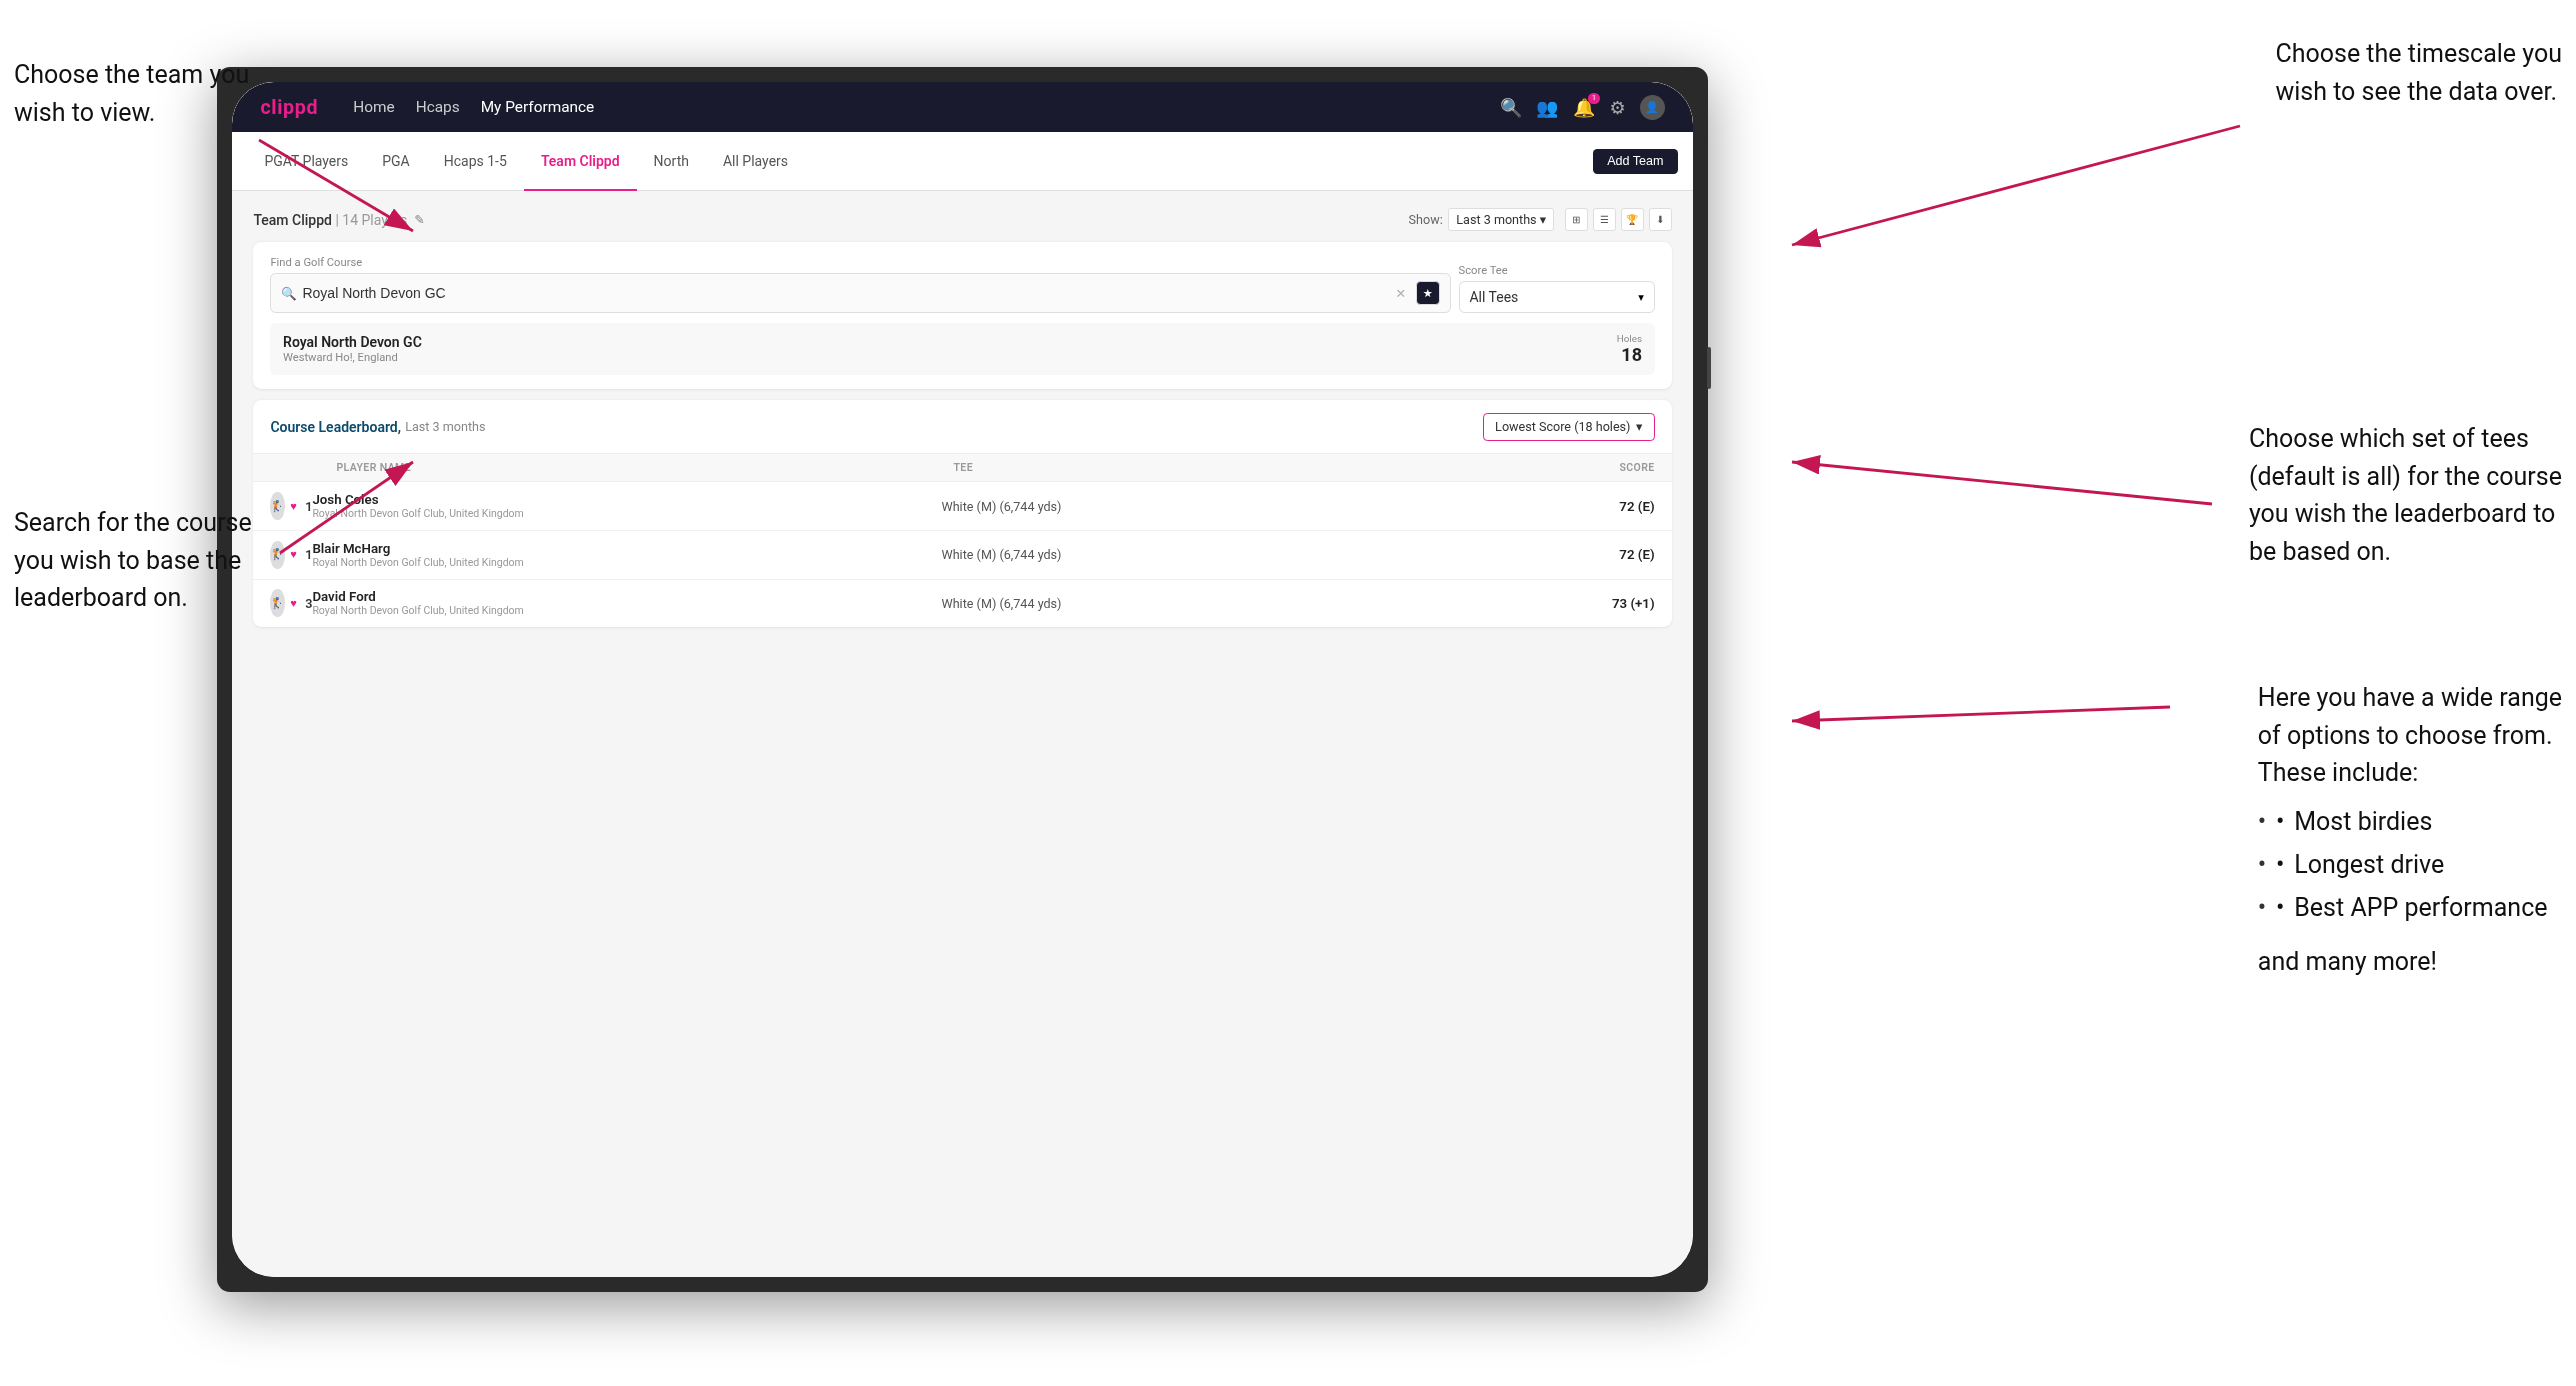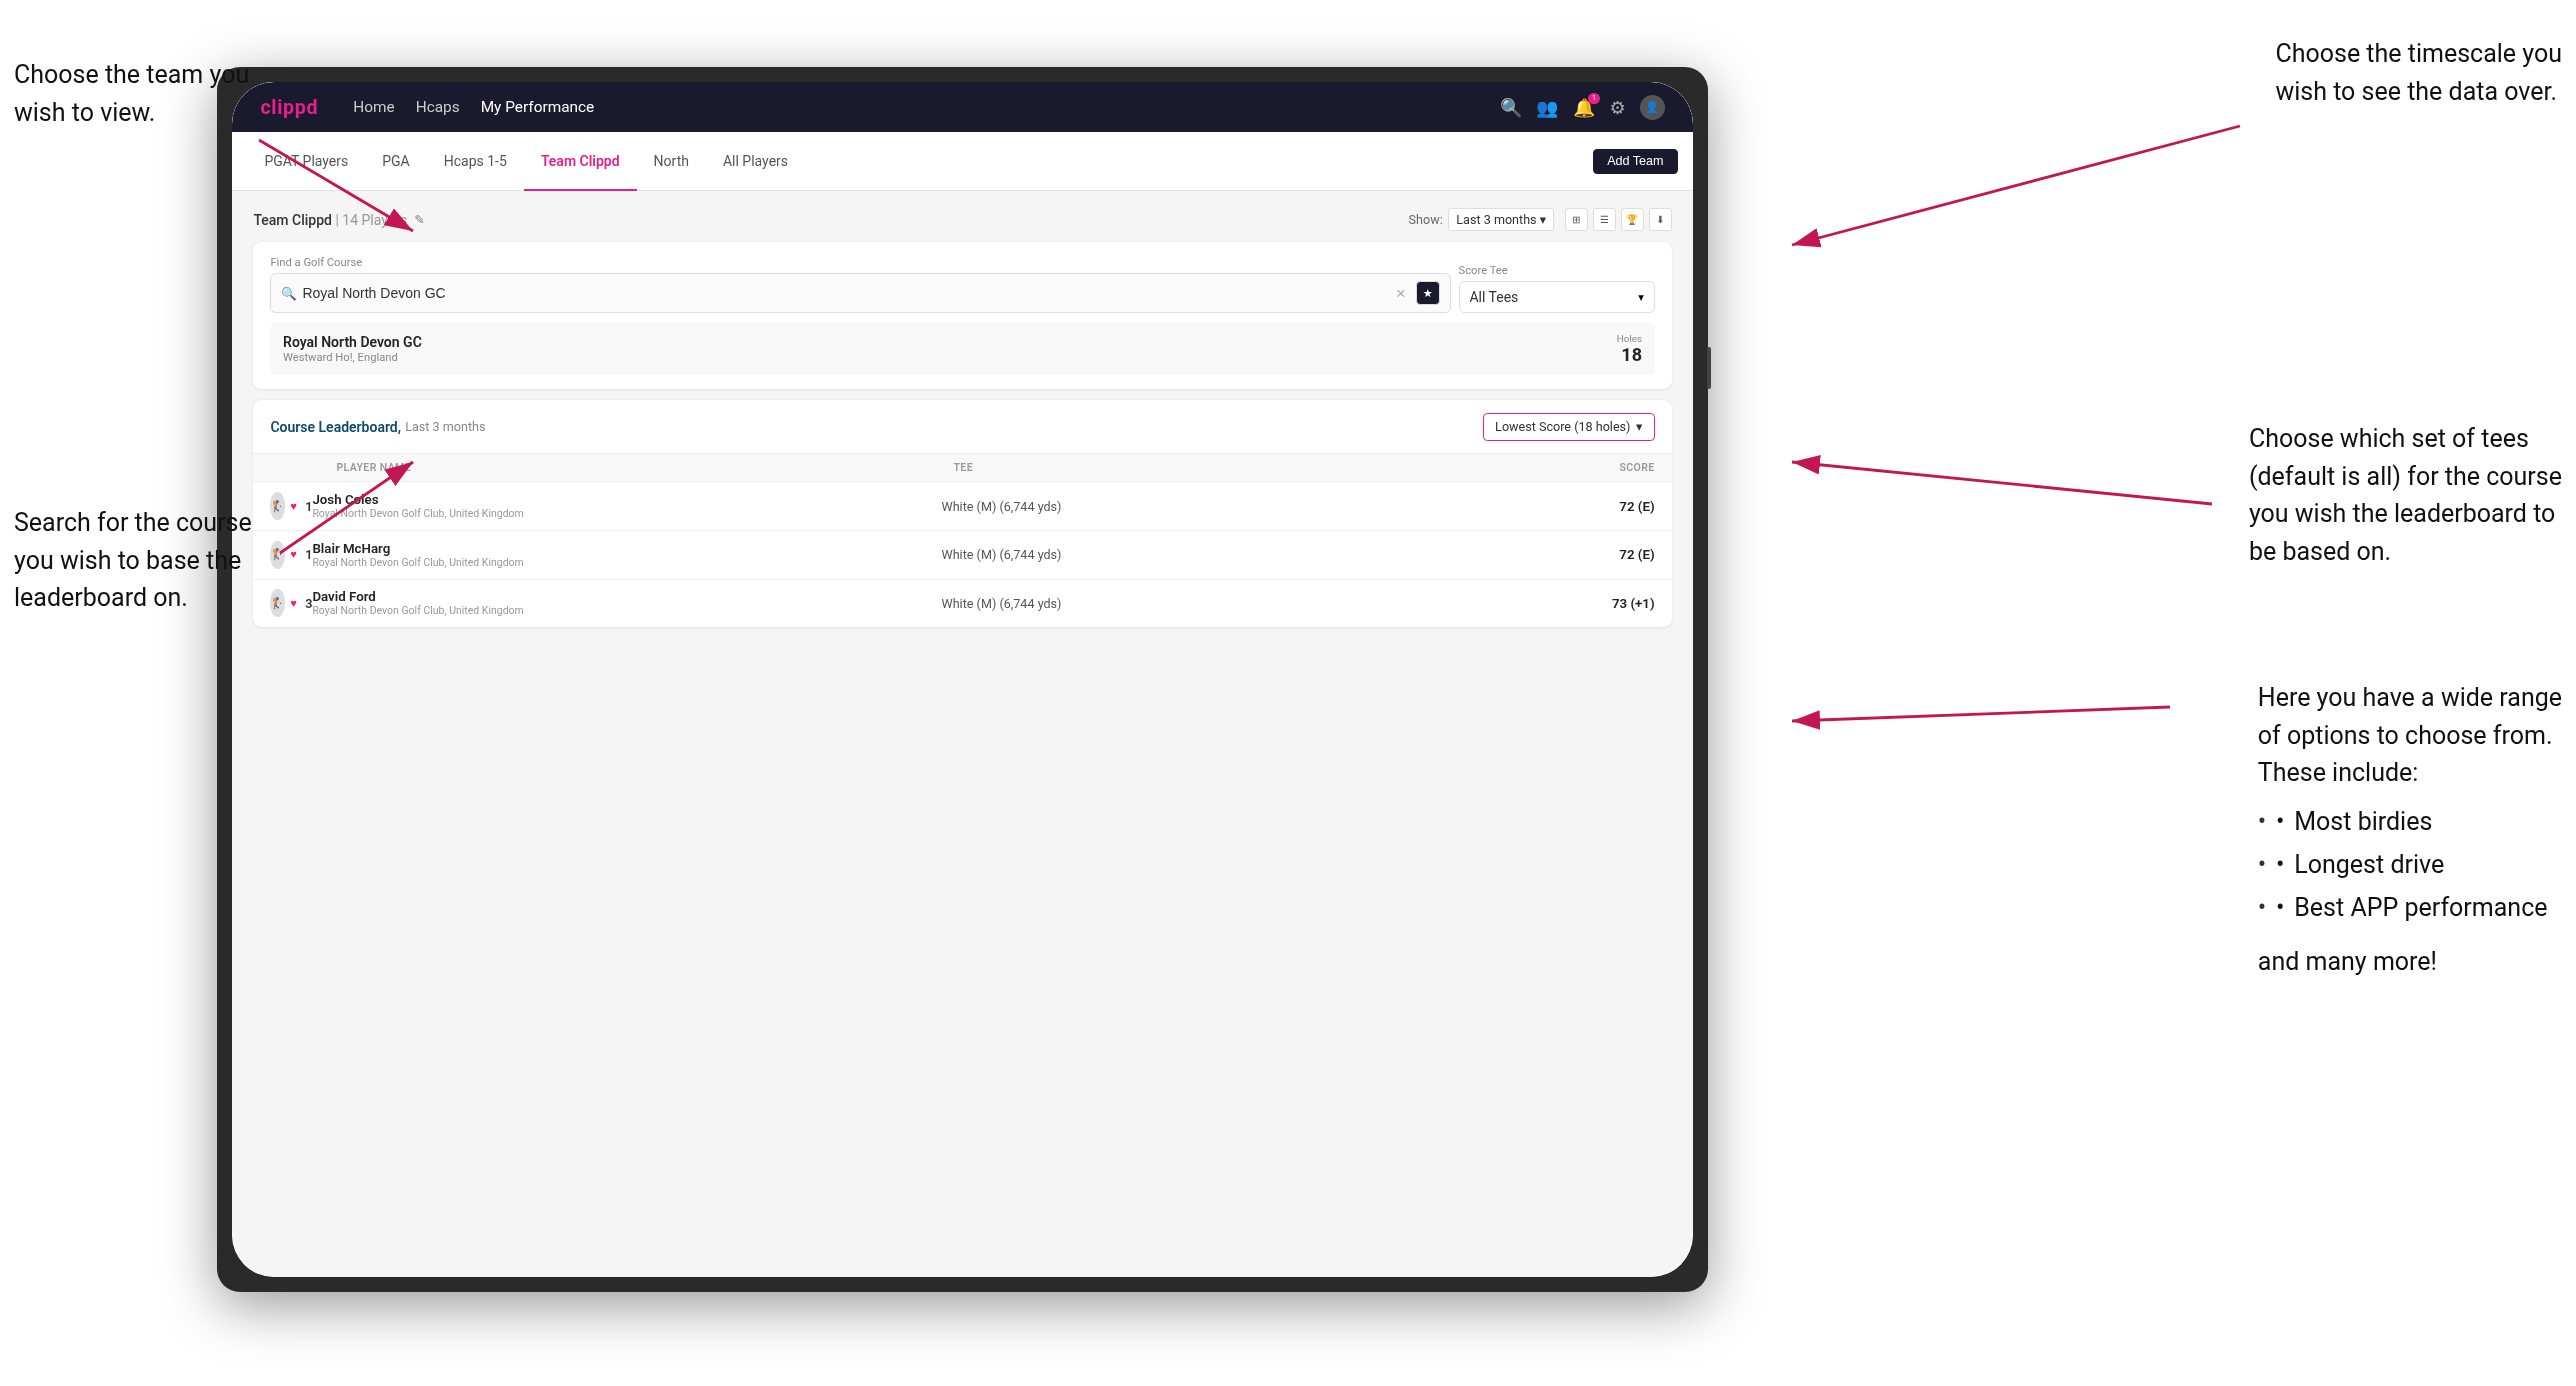--- a/index.html
+++ b/index.html
@@ -22,21 +22,21 @@
     }
 
     
     .ipad-frame {
       position: absolute;
       left: 217px;
       top: 67px;
       width: 1491px;
       height: 1225px;
       background: #2a2a2a;
-      border-radius: 23px;
+      border-radius: 13px;
       box-shadow: 0 14px 56px rgba(0,0,0,0.4);
     }
 
     .ipad-screen {
       position: absolute;
       left: 15.4px;
       top: 15.4px;
       right: 15.4px;
       bottom: 15.4px;
       background: #f0f0f0;

